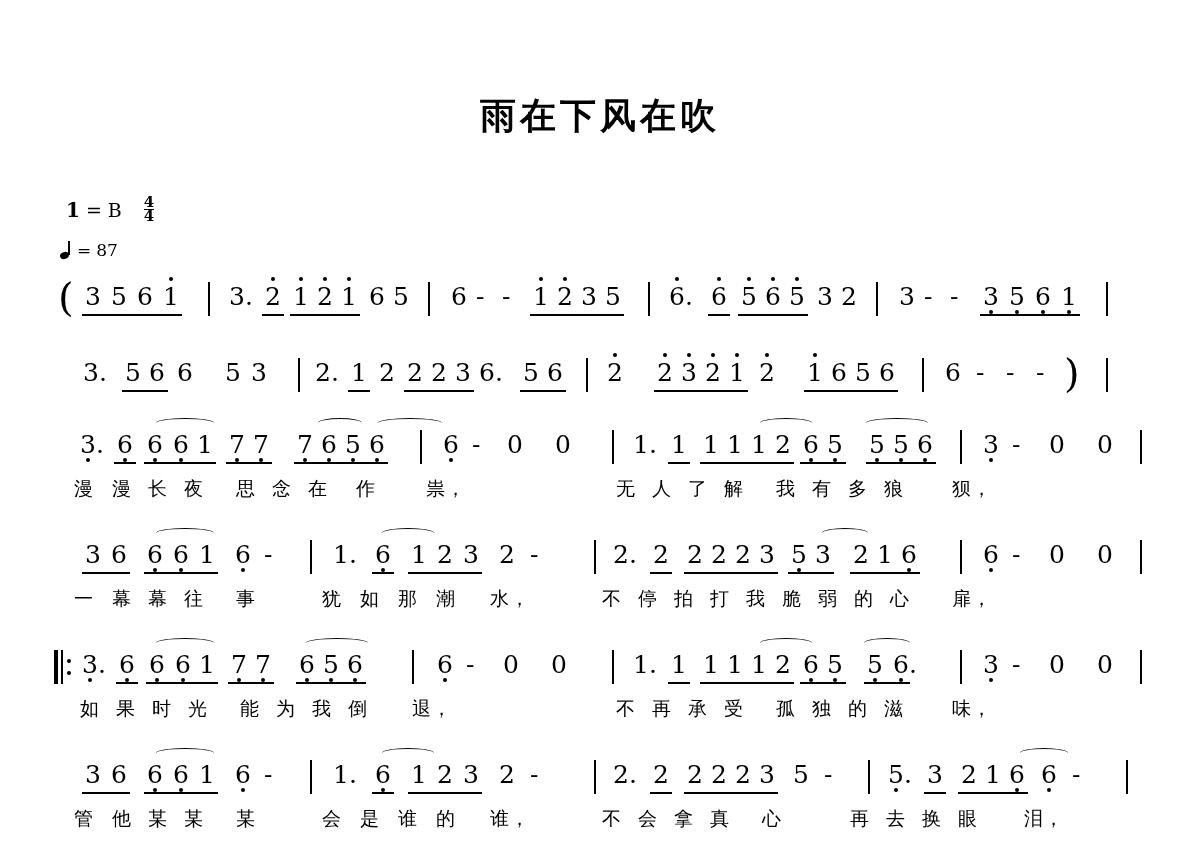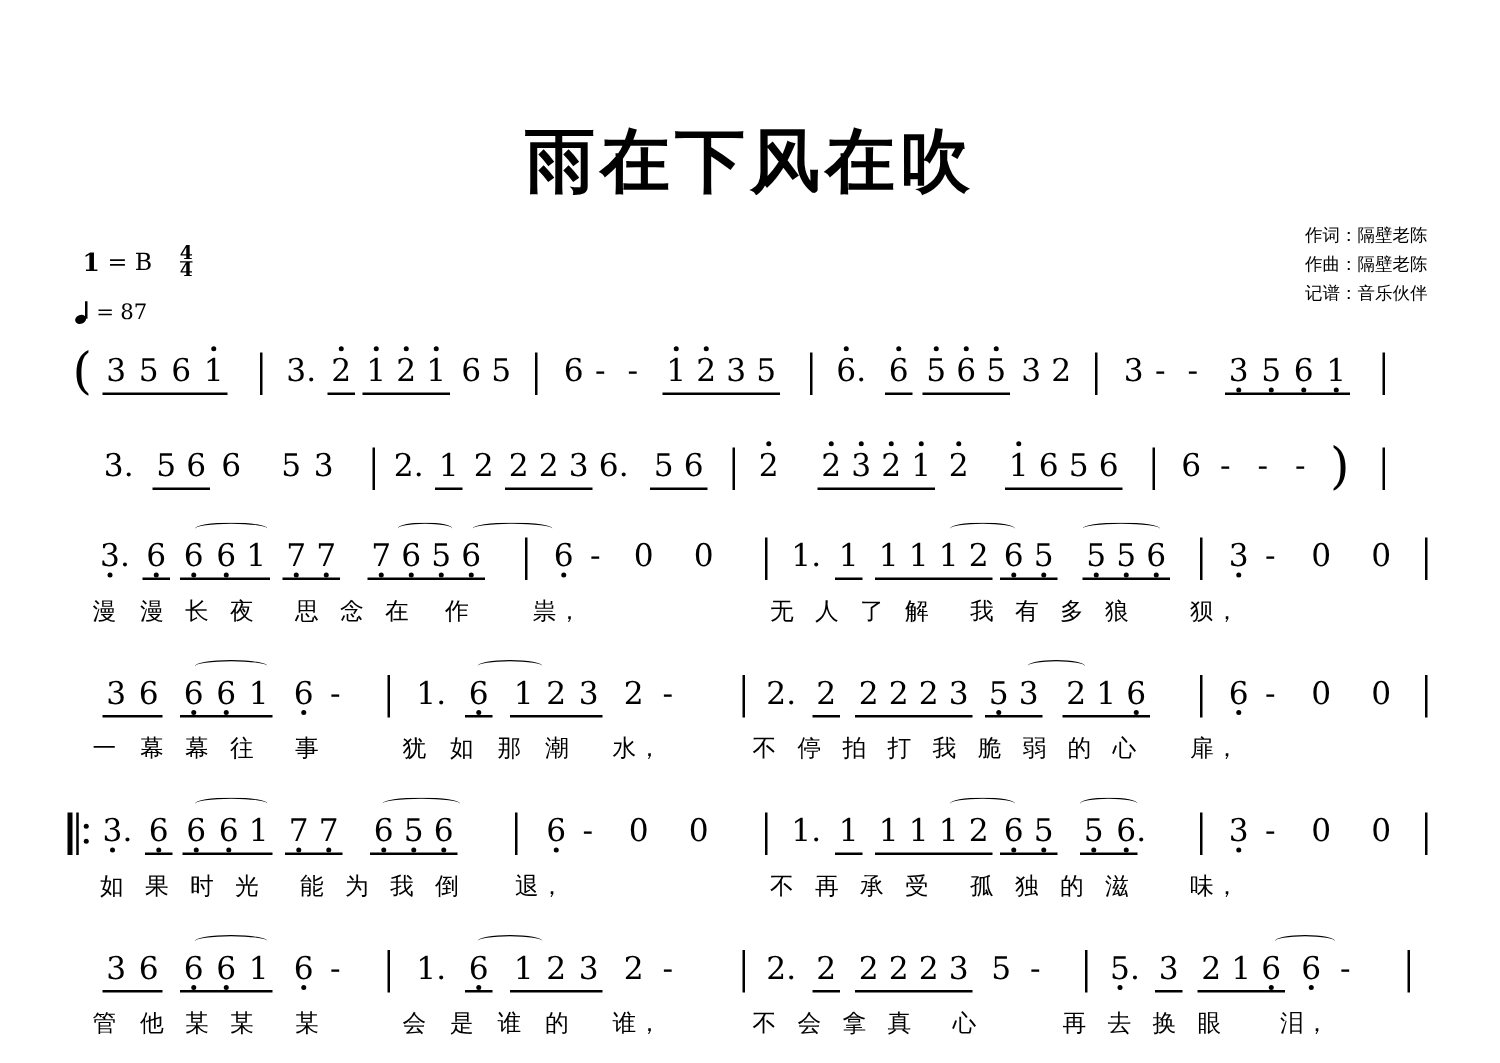--- a/index.html
+++ b/index.html
@@ -24,21 +24,21 @@
 
   
   .title {
     position: absolute;
     top: 92px;
     left: 0;
     width: 1200px;
     text-align: center;
     font-family: Liberation Serif, serif;
     font-weight: bold;
-    font-size: 56px;
+    font-size: 36px;
     letter-spacing: 4px;
   }
   .singer {
     position: absolute;
     top: 188px;
     left: 0;
     width: 1200px;
     text-align: center;
     font-family: "DejaVu Sans", sans-serif;
     font-size: 19px;
@@ -215,25 +215,20 @@
     letter-spacing: 1px;
   }
 </style>
 </head>
 <body>
 
 <div class="sheet">
 
   <div class="title">雨在下风在吹</div>
 
-  <div class="credits">
-    <div>作词：隔壁老陈</div>
-    <div>作曲：隔壁老陈</div>
-    <div>记谱：音乐伙伴</div>
-  </div>
 
   <div class="keyblock">
     <b>1</b>
     <span>=</span>
     <span>B</span>
     <span class="timesig">
       <span class="num">4</span>
       <span class="den">4</span>
     </span>
   </div>

